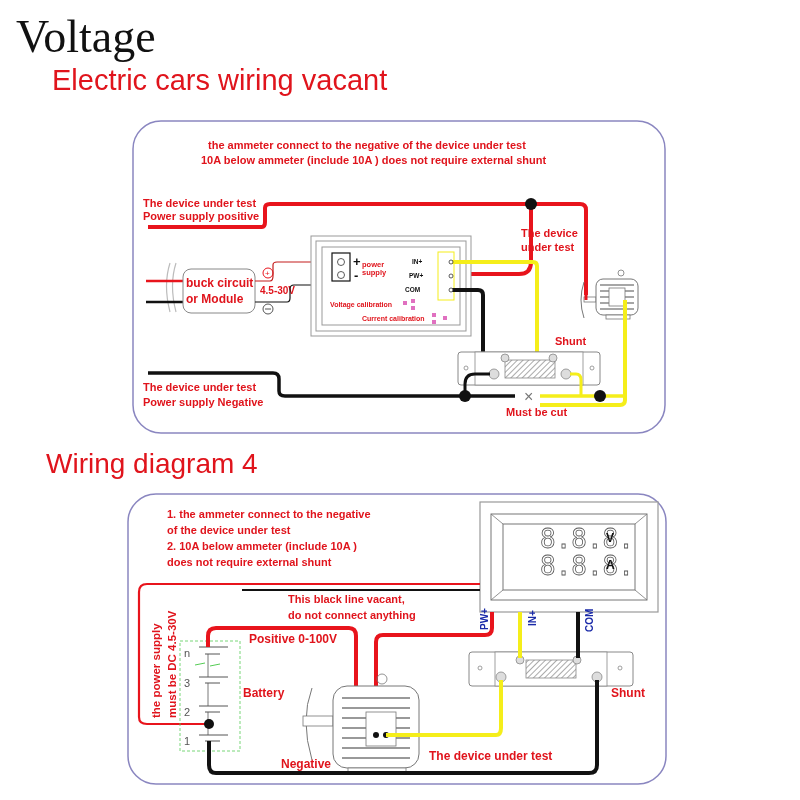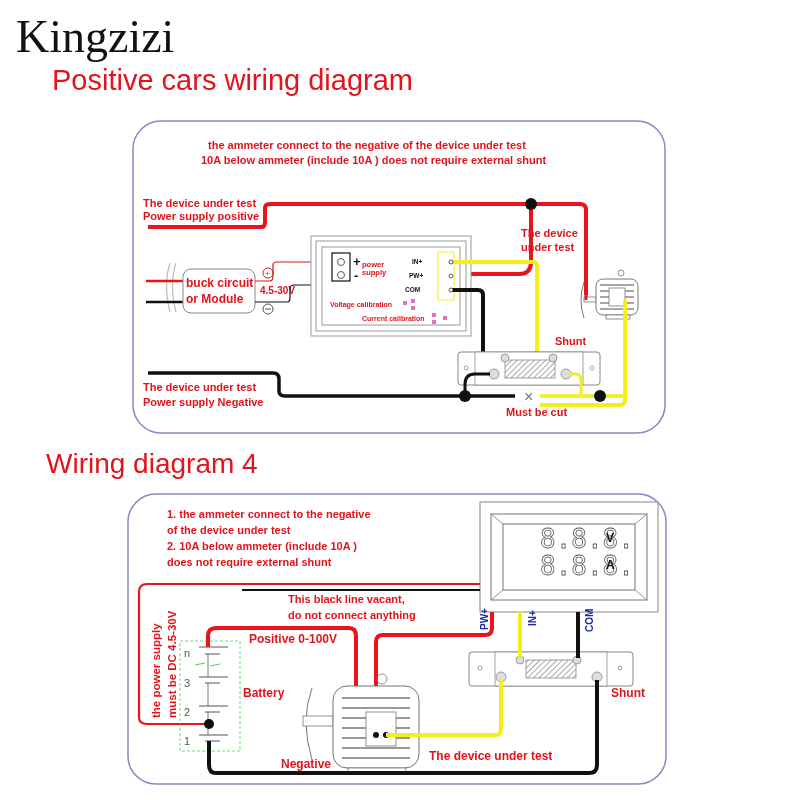--- a/index.html
+++ b/index.html
@@ -9,22 +9,22 @@
   .h2 { position:absolute; left:46px; top:450px; font-size:28px; color:#e0141c; line-height:1; }
   svg { position:absolute; left:0; top:0; }
   .lbl { font-family:"Liberation Sans", sans-serif; font-weight:bold; fill:#e0141c; }
   .blk { font-family:"Liberation Sans", sans-serif; font-weight:bold; fill:#111; }
   .blu { font-family:"Liberation Sans", sans-serif; font-weight:bold; fill:#1a2aa8; }
   .seg { font-family:"DejaVu Sans Mono", monospace; fill:none; stroke:#555; stroke-width:0.8; font-size:26px; }
 </style>
 </head>
 <body>
 
-<div class="brand">Kingzizi</div>
-<div class="h1">Positive cars wiring diagram</div>
+<div class="brand">Voltage</div>
+<div class="h1">Electric cars wiring vacant</div>
 <div class="h2">Wiring diagram 4</div>
 
 <svg width="800" height="800" viewBox="0 0 800 800">
 
   <g>
     <rect x="133" y="121" width="532" height="312" rx="28" ry="28" fill="#fff" stroke="#8a86c0" stroke-width="1.5"></rect>
 
     <text class="lbl" x="208" y="149" font-size="11">the ammeter connect to the negative of the device under test</text>
     <text class="lbl" x="201" y="164" font-size="11">10A below ammeter (include 10A ) does not require external shunt</text>
 

